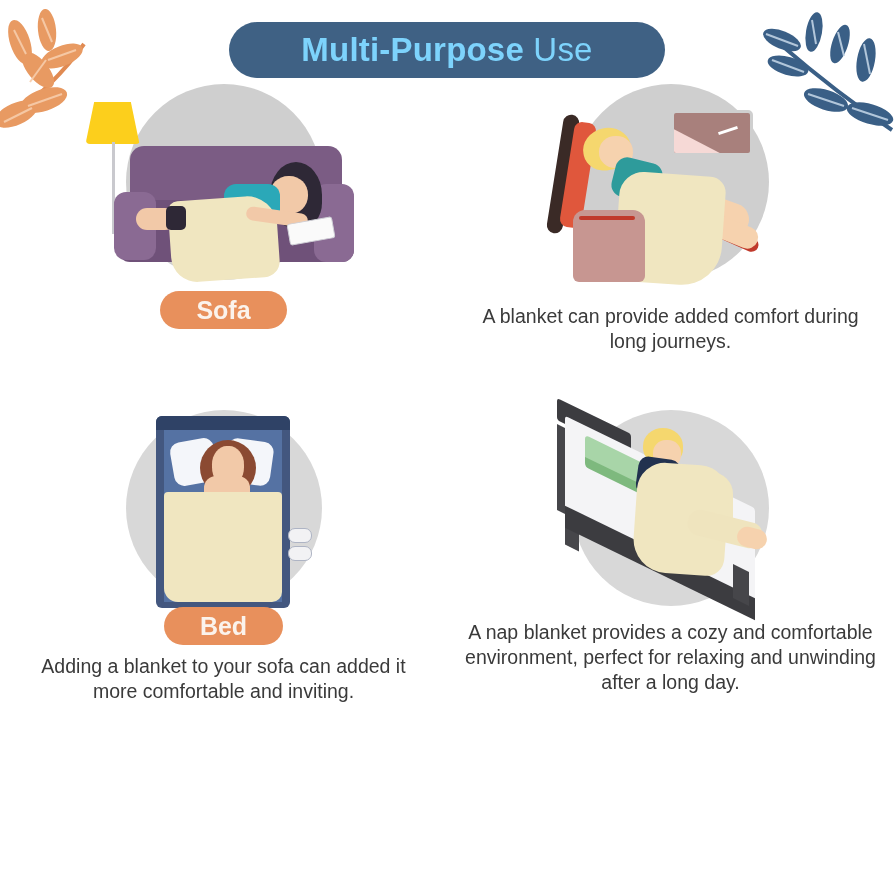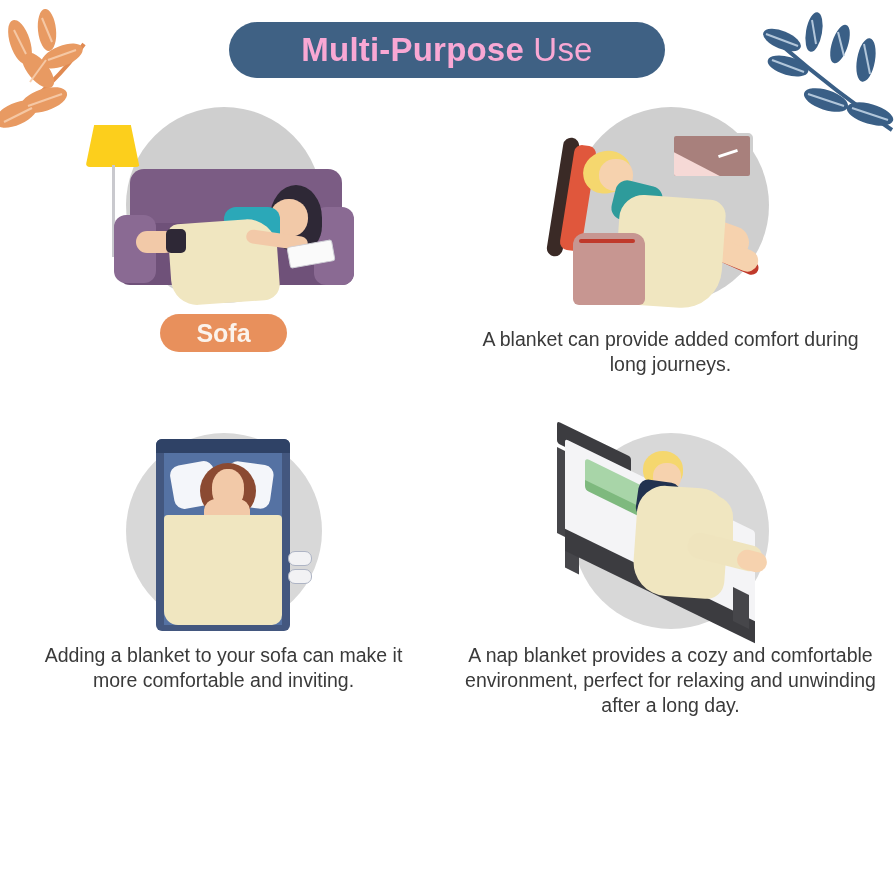--- a/index.html
+++ b/index.html
@@ -9,25 +9,25 @@
     position:relative;overflow:hidden;
   }
   .leaf-left{position:absolute;left:0px;top:8px;width:150px;height:140px;}
   .leaf-right{position:absolute;right:0px;top:10px;width:150px;height:140px;}
 
   .title-banner{
     position:absolute;left:229px;top:22px;width:436px;height:56px;
     background:#3F6184;border-radius:28px;
     display:flex;align-items:center;justify-content:center;
   }
-  .title-text{color:#f9a8d4;font-size:33px;letter-spacing:0.2px;white-space:nowrap;}
+  .title-text{color:#7dd3fc;font-size:33px;letter-spacing:0.2px;white-space:nowrap;}
   .title-text .strong{font-weight:bold;}
   .title-text .light{font-weight:normal;}
 
-  .grid{position:absolute;left:0;top:103px;width:814px;}
+  .grid{position:absolute;left:0;top:80px;width:814px;}
   .row{display:flex;width:894px;}
   .cell{width:447px;display:flex;flex-direction:column;align-items:center;}
 
   .art{position:relative;width:300px;height:215px;}
   .art.small{height:205px;}
   .circle-bg{
     position:absolute;left:50%;top:4px;transform:translateX(-50%);
     width:196px;height:196px;border-radius:50%;background:#CFCFCF;
   }
   .circle-bg.light{background:#D8D8D8;}
@@ -234,21 +234,24 @@
         <div class="bd-head"></div>
         <div class="bd-pillowL"></div>
         <div class="bd-pillowR"></div>
         <div class="bd-hair"></div>
         <div class="bd-face"></div>
         <div class="bd-body"></div>
         <div class="bd-quilt"></div>
         <div class="bd-slipper1"></div>
         <div class="bd-slipper2"></div>
       </div>
-      <div class="desc">Adding a blanket to your sofa can make it more comfortable and inviting.</div>
+      <div class="pill">
+        <span class="pill-label">Bed</span>
+      </div>
+      <div class="desc">Adding a blanket to your sofa can added it more comfortable and inviting.</div>
     </div>
 
     <div class="cell">
       <div class="art small">
         <div class="circle-bg light"></div>
         <div class="np-headboard"></div>
         <div class="np-hbpost"></div>
         <div class="np-legL"></div>
         <div class="np-mattress"></div>
         <div class="np-side"></div>

